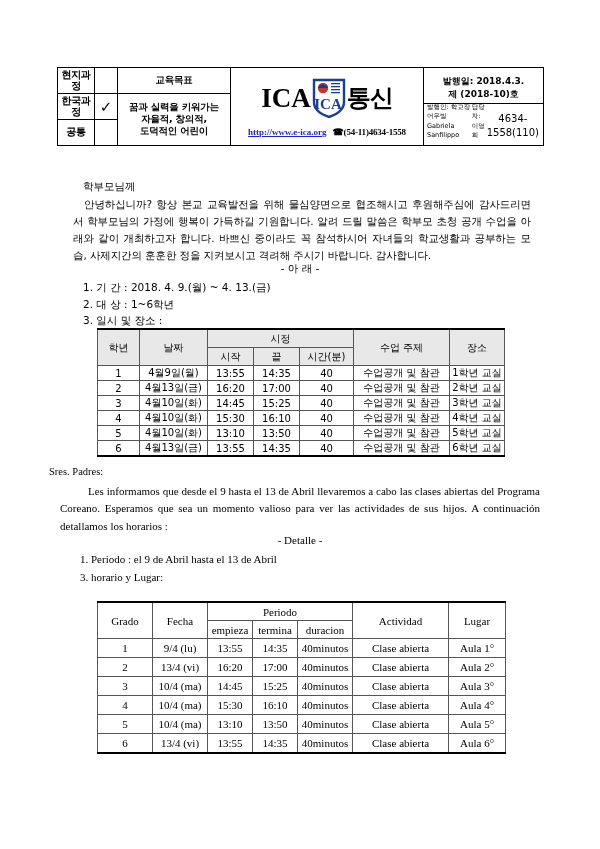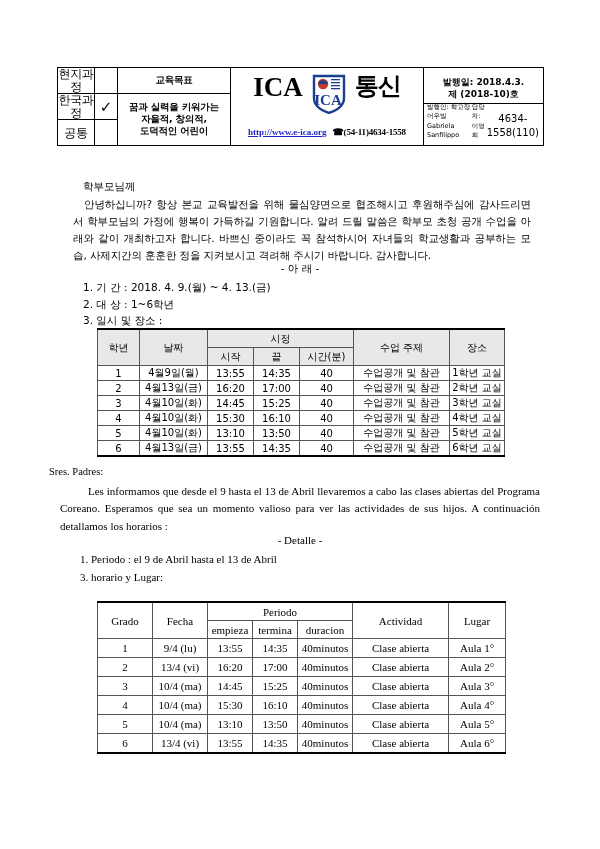--- a/index.html
+++ b/index.html
@@ -42,22 +42,22 @@
   table.mast td {
     border: 1px solid #000;
     padding: 0;
     vertical-align: middle;
     text-align: center;
   }
   .mast-label {
     width: 36px;
     height: 25px;
     font-family: "DejaVu Sans", sans-serif;
-    font-size: 12px;
-    font-weight: normal;
+    font-size: 10px;
+    font-weight: bold;
     line-height: 1.05;
     color: #000;
     letter-spacing: -0.3px;
   }
   .mast-check-col {
     width: 22px;
   }
   .check-mark {
     font-size: 15px;
     line-height: 1;
@@ -76,22 +76,23 @@
     line-height: 1.28;
     padding: 2px 3px 3px 3px !important;
     letter-spacing: -0.2px;
   }
   .mast-logo-cell {
     width: 192px;
     padding: 0 !important;
   }
   .logo-wrap {
     display: flex;
+    align-items: center;
     justify-content: center;
-    gap: 9px;
+    gap: 1px;
     height: 49px;
     padding-top: 2px;
   }
   .logo-ica {
     font-family: "Liberation Serif", serif;
     font-size: 27px;
     font-weight: bold;
     color: #000;
     letter-spacing: 0px;
     line-height: 1;

